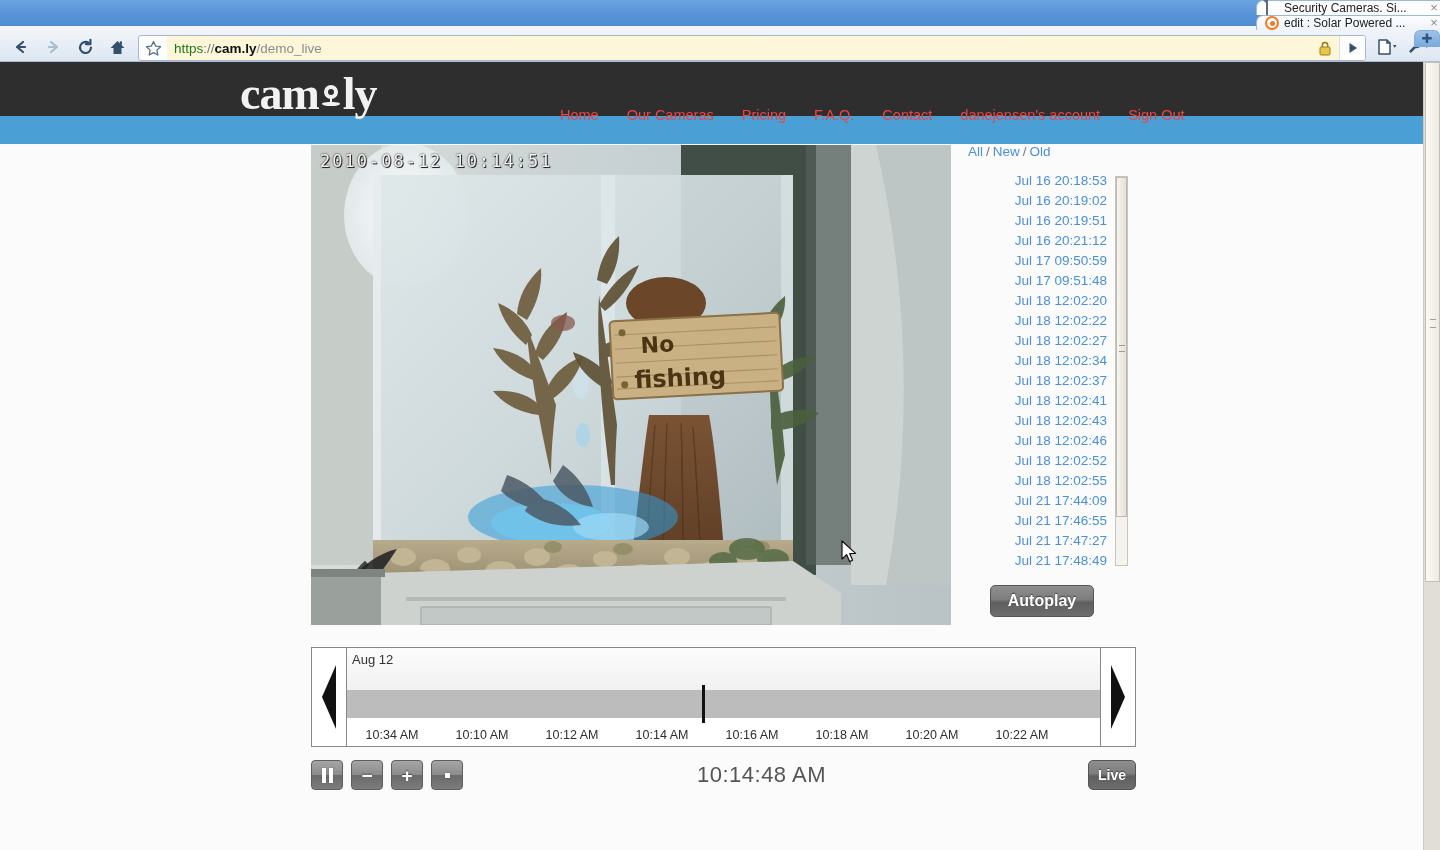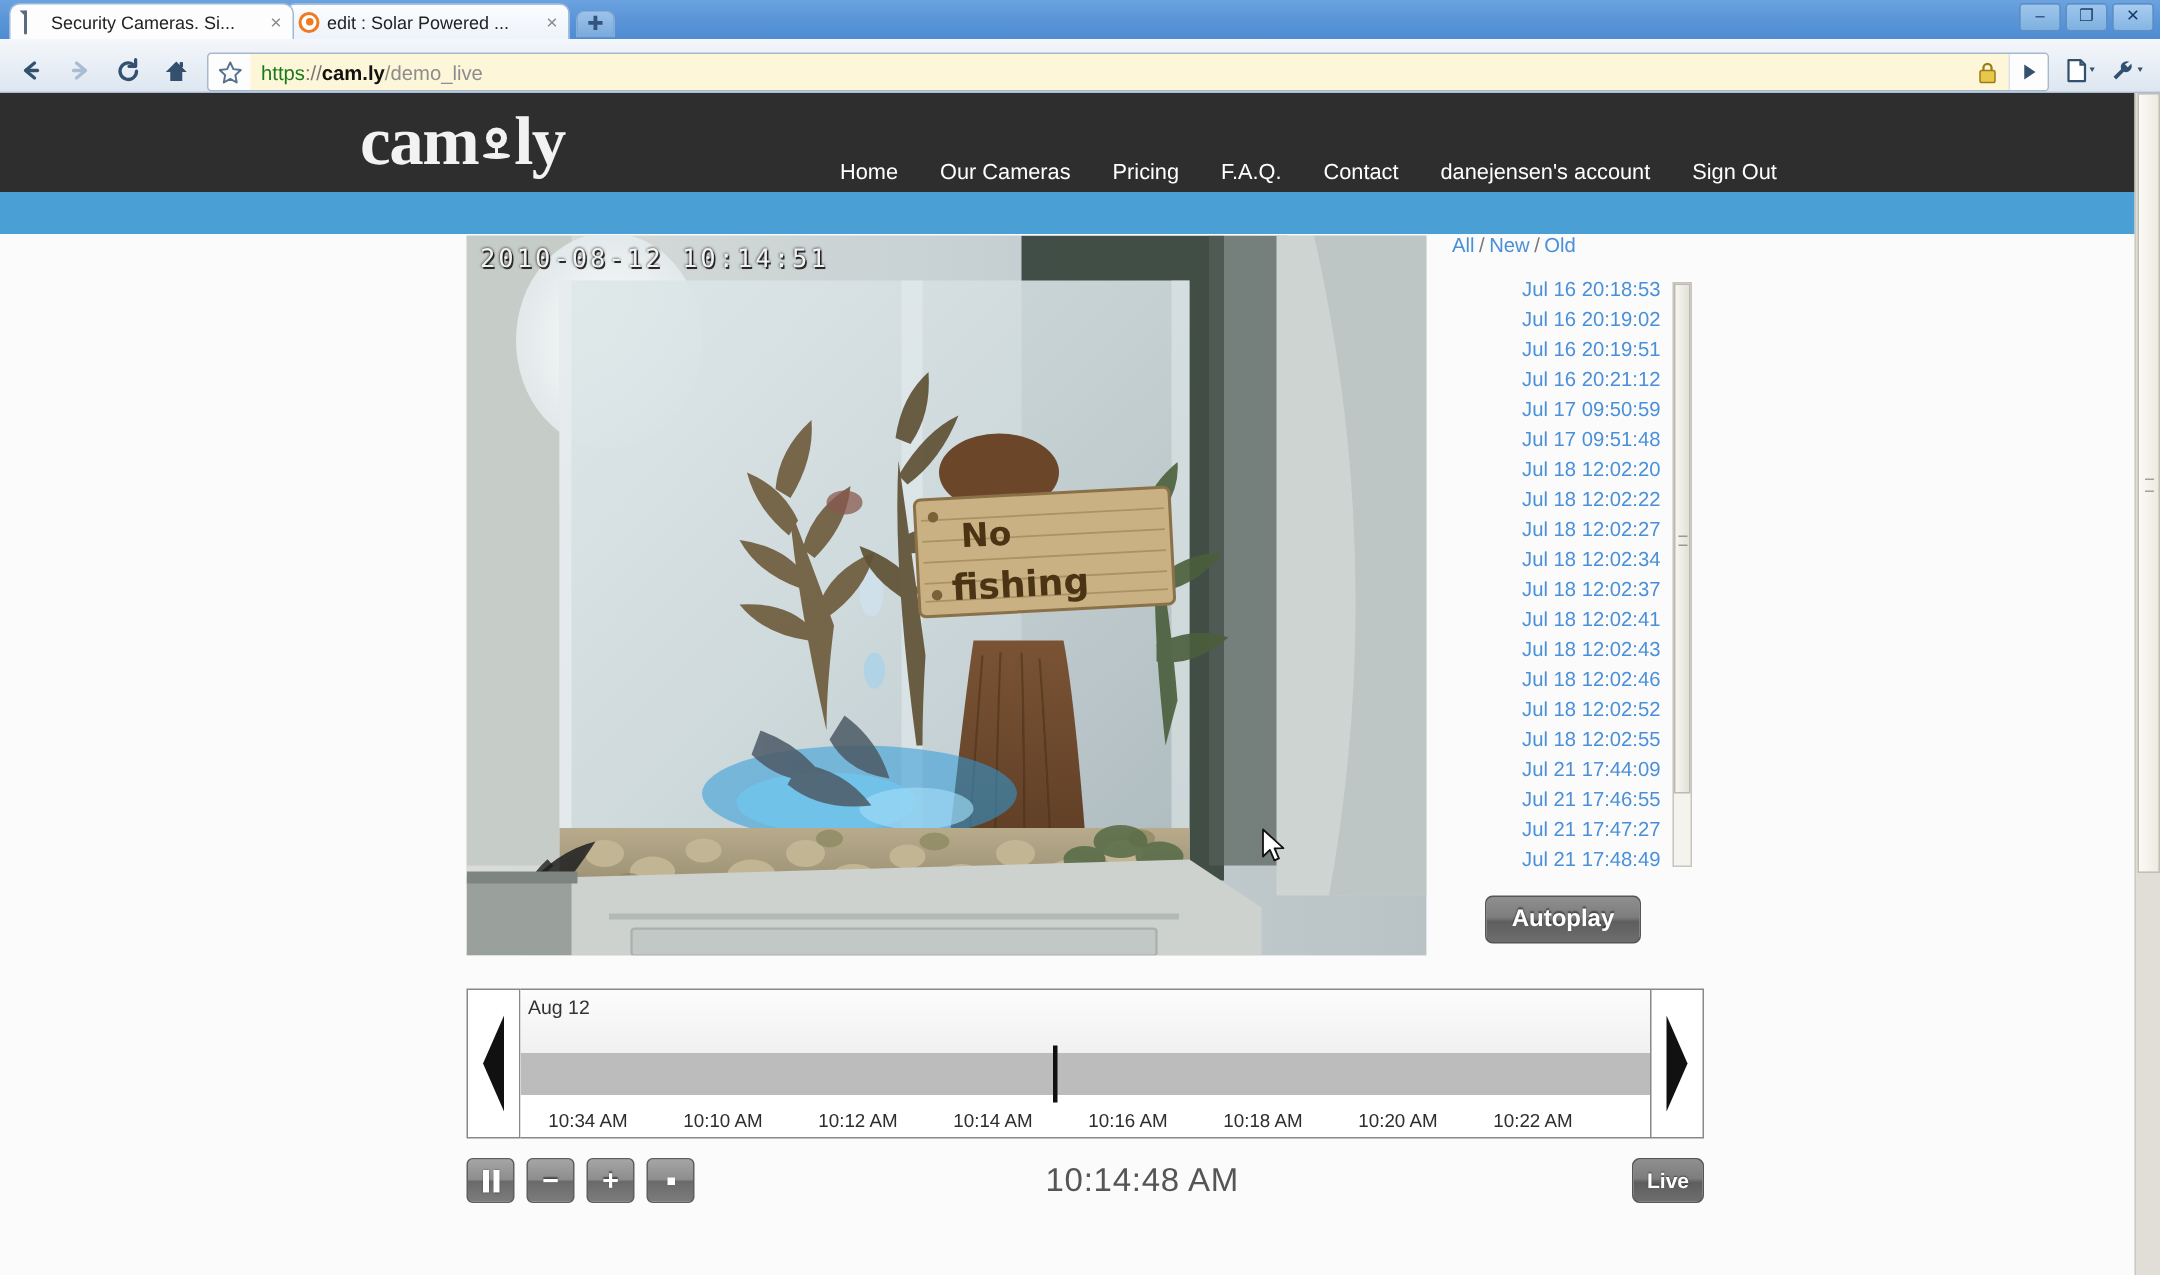--- a/index.html
+++ b/index.html
@@ -11,20 +11,21 @@
 
   
   #browser-window { width: 1440px; height: 850px; position: relative; }
 
   #titlebar-tabstrip {
     height: 26px;
     background: linear-gradient(to bottom, #6ba3e0 0%, #5a95d8 50%, #4e8bd2 100%);
     position: relative;
     display: flex; align-items: flex-end;
     padding-left: 6px;
+    flex-direction: column;
   }
   .tab {
     height: 24px; width: 190px;
     background: linear-gradient(to bottom, #fbfdff, #eef3fa);
     border: 1px solid #9cb8d8; border-bottom: none;
     border-radius: 7px 7px 0 0;
     display: flex; align-items: center; gap: 5px;
     padding: 0 4px 0 8px;
     margin-right: -6px; position: relative;
     font-size: 12px; color: #222;
@@ -126,21 +127,21 @@
     cursor: pointer;
   }
 
   
   #page {
     position: absolute; left: 0; top: 62px;
     width: 1440px; height: 788px;
     background: #fbfbfb; overflow: hidden;
   }
   #site-header {
-    height: 66px; background: #2e2e2e;
+    height: 54px; background: #2e2e2e;
     display: flex; align-items: center;
     position: relative;
   }
   #logo { position: absolute; left: 240px; top: 6px; }
   .logo-text {
     font-family: "Liberation Serif", serif;
     font-size: 46px; font-weight: bold; color: #f2f2f2;
     letter-spacing: -1px; line-height: 52px;
   }
   .cam-icon {
@@ -162,21 +163,21 @@
   }
   .cam-icon .cam-base {
     position: absolute; left: 2px; top: 23px; width: 18px; height: 4px;
     background: #f2f2f2; border-radius: 40% 40% 50% 50%;
   }
   #site-nav {
     position: absolute; left: 560px; top: 0; height: 66px;
     display: flex; align-items: center; gap: 28px;
   }
   #site-nav a {
-    color: #ffffff; font-size: 14.5px; text-decoration: none;
+    color: #ef4444; font-size: 14.5px; text-decoration: none;
     white-space: nowrap;
     margin-top: 40px;
   }
   #blue-band { height: 28px; background: #4a9fd4; }
 
   #content {
     position: relative; height: 694px; background: #fbfbfb;
   }
 
   

